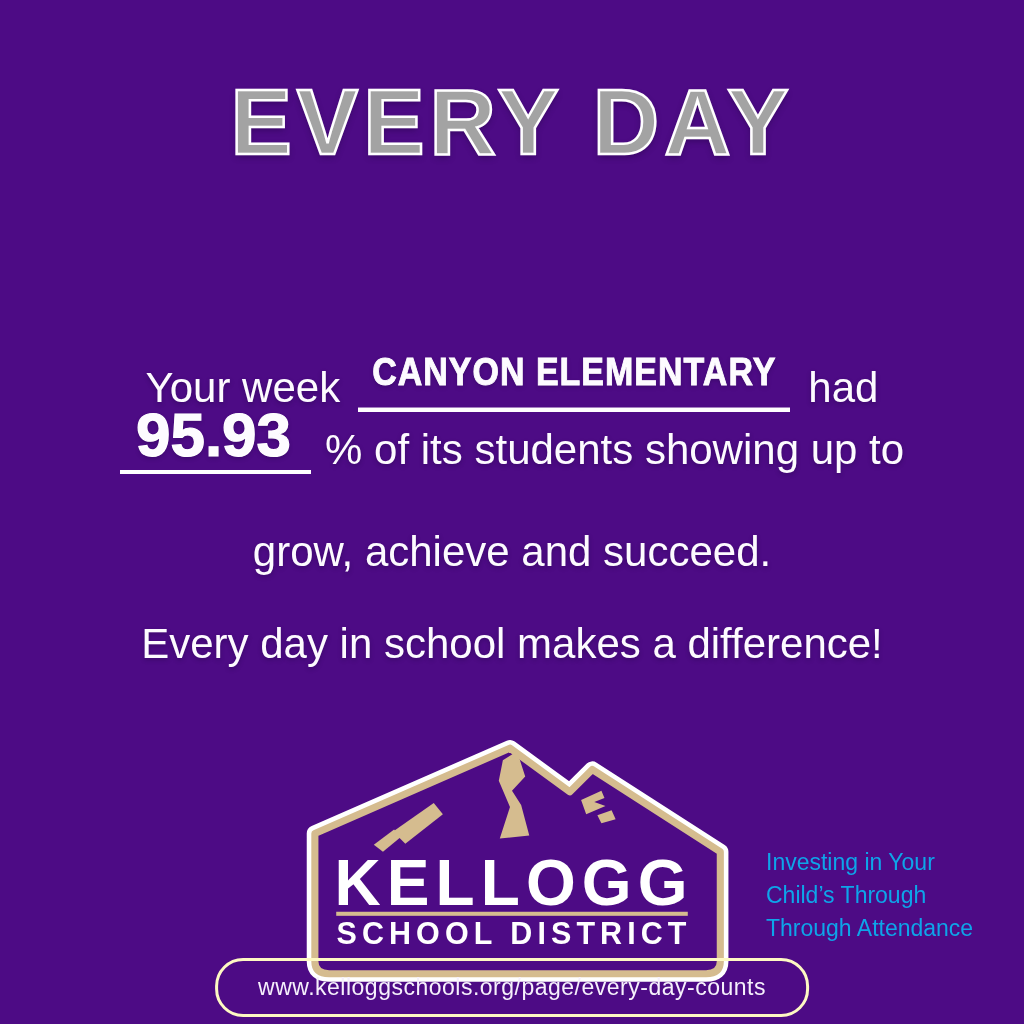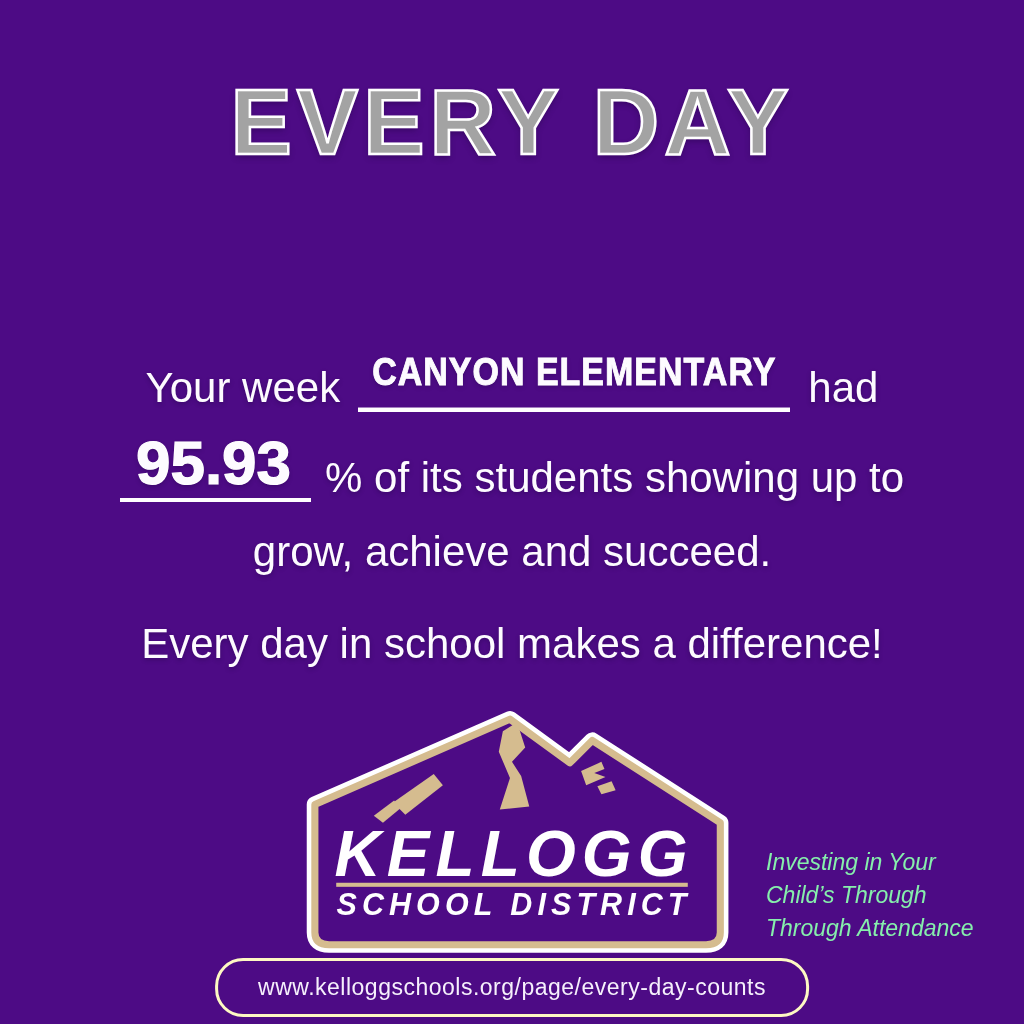--- a/index.html
+++ b/index.html
@@ -47,21 +47,20 @@
   }
   .msg-line-1 { top: 352px; }
   .msg-line-2 { top: 404px; }
   .msg-line-3 { top: 528px; }
   .msg-line-4 { top: 620px; }
 
   .blank {
     display: inline-block;
     border-bottom: 4px solid #FFFFFF;
     text-align: center;
-    margin-top: 28px;
   }
   .blank-school {
     min-width: 330px;
     margin: 0 18px;
     padding: 0 14px 8px 14px;
     font-size: 34px;
     font-weight: 700;
     letter-spacing: 1px;
     -webkit-text-stroke: 0.8px #FFFFFF;
     transform: scaleY(1.12);
@@ -73,37 +72,35 @@
     font-size: 62px;
     line-height: 62px;
     font-weight: 700;
     -webkit-text-stroke: 1.2px #FFFFFF;
   }
 
   
   .logo-wrap {
     position: absolute;
     left: 292px;
-    top: 709px;
+    top: 738px;
     width: 440px;
     height: 252px;
-    font-style: italic;
   }
 
   
   .tagline {
     position: absolute;
     left: 766px;
     top: 846px;
     width: 230px;
     font-size: 23px;
     line-height: 33px;
-    color: #86efac;
+    color: #0ea5e9;
     font-weight: 400;
-    font-style: italic;
   }
 
   
   .url-pill {
     position: absolute;
     left: 50%;
     transform: translateX(-50%);
     top: 958px;
     padding: 13px 40px;
     border: 3px solid #fef9c3;

